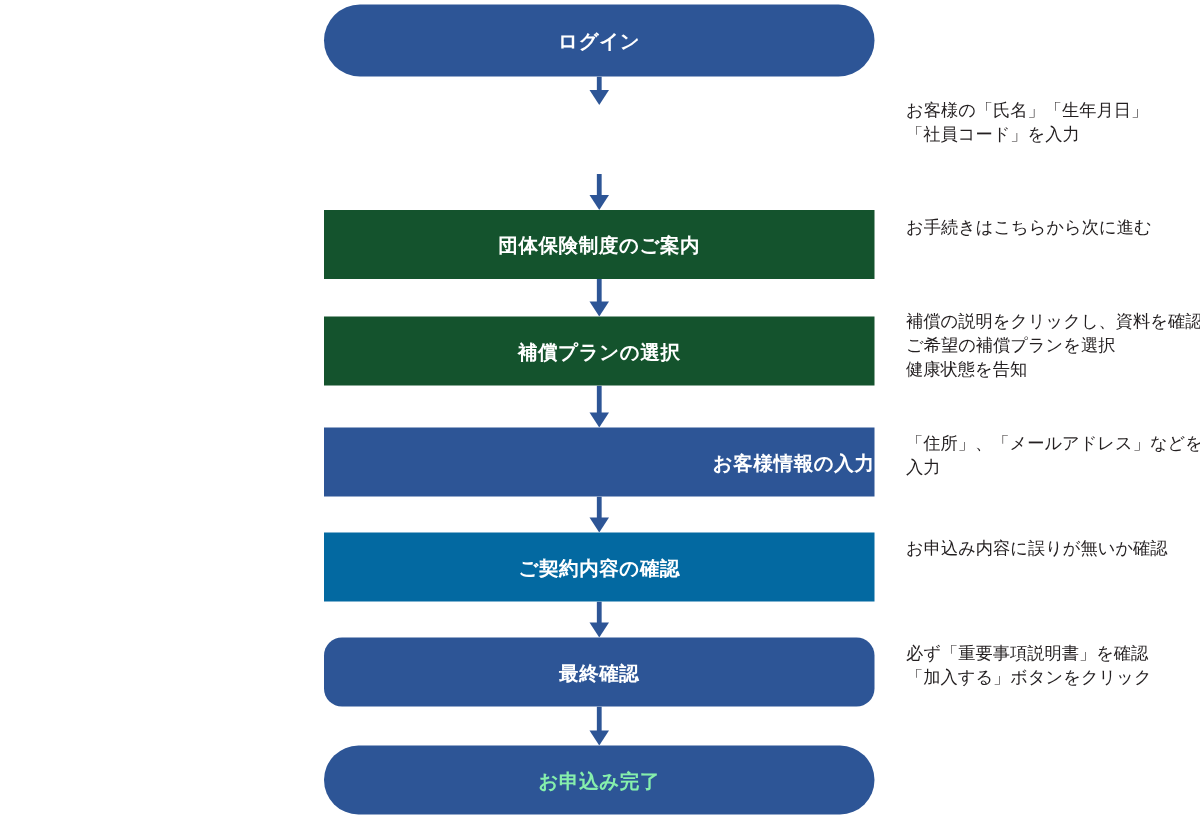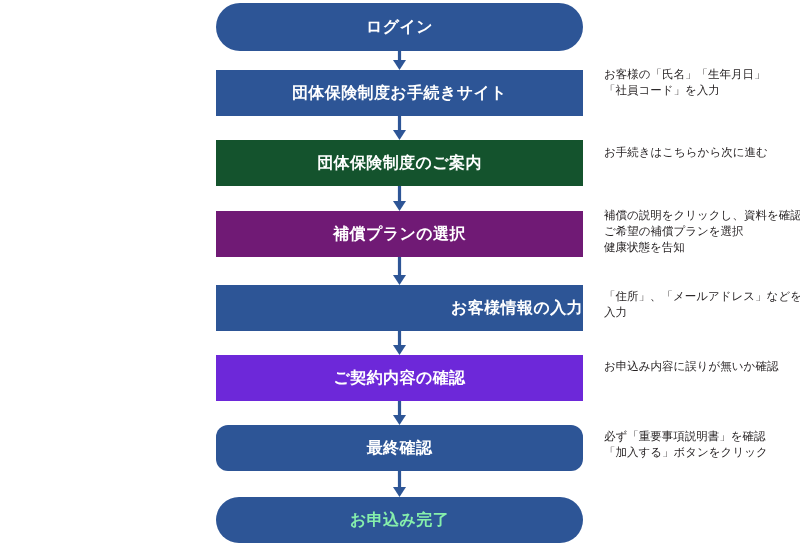--- a/index.html
+++ b/index.html
@@ -27,21 +27,21 @@
     left: 216px;
     width: 367px;
     background: #2d5596;
     display: flex;
     align-items: center;
     justify-content: center;
     box-sizing: border-box;
   }
   .node-label {
     color: #ffffff;
-    font-size: 16px;
+    font-size: 13px;
     font-weight: bold;
     letter-spacing: 0.4px;
     line-height: 1;
     text-align: center;
     white-space: nowrap;
   }
   .node.shape-stadium {
     border-radius: 999px;
   }
   .node.shape-rect {
@@ -113,33 +113,30 @@
     </div>
     <div class="arrow" style="top: 471px; height: 26px;">
       <svg width="800" height="26" viewBox="0 0 800 26">
         <rect x="397.9" y="0" width="3.2" height="17" fill="#2d5596"></rect>
         <polygon points="393,16 406,16 399.5,26" fill="#2d5596"></polygon>
       </svg>
     </div>
     <div class="node shape-stadium" style="top: 3px; height: 48px; background: rgb(45, 85, 150);">
       <span class="node-label" style="color: rgb(255, 255, 255);">ログイン</span>
     </div>
-    <div class="node shape-rect" style="top: 70px; height: 46px; background: rgb(45, 85, 150);">
-      <span class="node-label" style="color: rgb(255, 255, 255);">団体保険制度お手続きサイト</span>
-    </div>
     <div class="node shape-rect" style="top: 140px; height: 46px; background: #14532d;">
       <span class="node-label" style="color: rgb(255, 255, 255);">団体保険制度のご案内</span>
     </div>
-    <div class="node shape-rect" style="top: 211px; height: 46px; background: #701a75;">
+    <div class="node shape-rect" style="top: 211px; height: 46px; background: #14532d;">
       <span class="node-label" style="color: rgb(255, 255, 255);">補償プランの選択</span>
     </div>
     <div class="node shape-rect" style="top: 285px; height: 46px; background: rgb(45, 85, 150); justify-content: flex-end;">
       <span class="node-label" style="color: rgb(255, 255, 255);">お客様情報の入力</span>
     </div>
-    <div class="node shape-rect" style="top: 355px; height: 46px; background: #6d28d9;">
+    <div class="node shape-rect" style="top: 355px; height: 46px; background: #0369a1;">
       <span class="node-label" style="color: rgb(255, 255, 255);">ご契約内容の確認</span>
     </div>
     <div class="node shape-rect" style="top: 425px; height: 46px; background: rgb(45, 85, 150); border-radius: 12px;">
       <span class="node-label" style="color: rgb(255, 255, 255);">最終確認</span>
     </div>
     <div class="node shape-stadium" style="top: 497px; height: 46px; background: rgb(45, 85, 150);">
       <span class="node-label" style="color: #86efac;">お申込み完了</span>
     </div>
     <div class="annotation" style="top: 66px; color: rgb(35, 31, 32);"><div>お客様の「氏名」「生年月日」</div><div>「社員コード」を入力</div></div>
     <div class="annotation" style="top: 144px; color: rgb(35, 31, 32);"><div>お手続きはこちらから次に進む</div></div>

